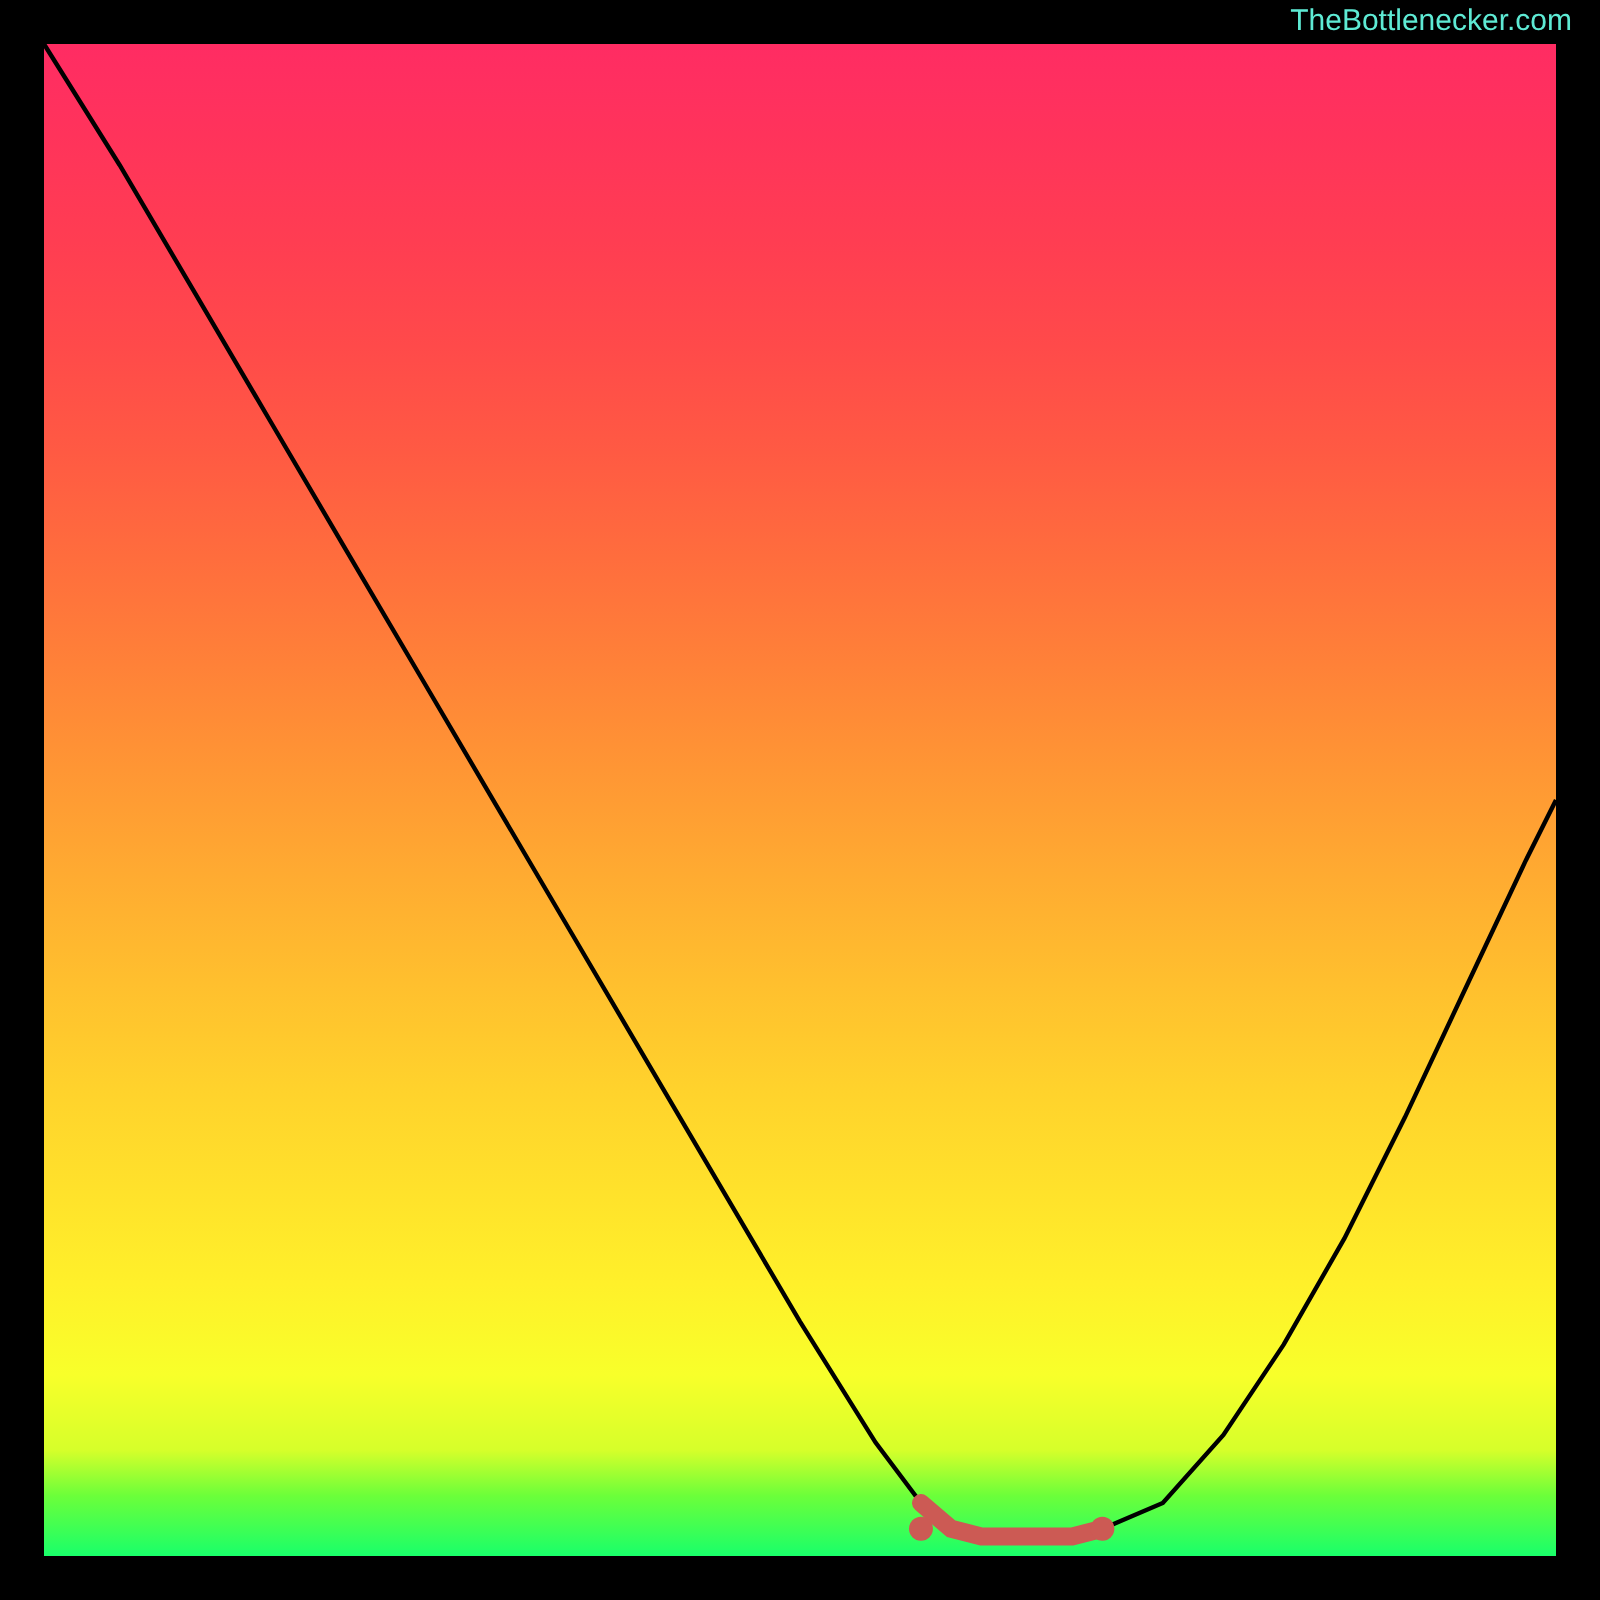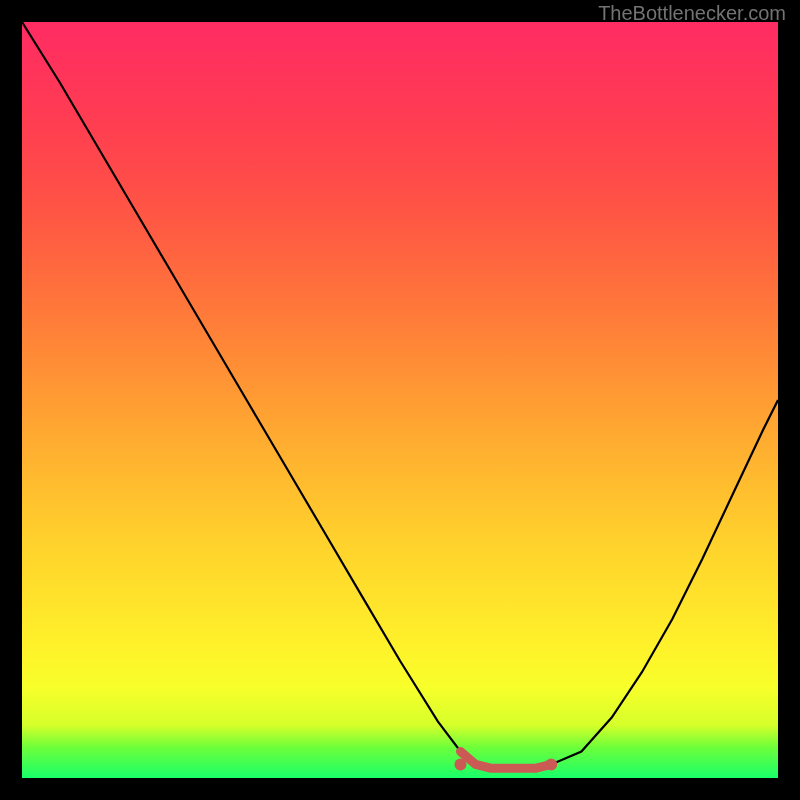--- a/index.html
+++ b/index.html
@@ -7,22 +7,22 @@
     width: 800px;
     height: 800px;
     background: #000;
     position: relative;
     font-family: Arial, Helvetica, sans-serif;
   }
   .watermark {
     position: absolute;
     top: 2px;
     right: 14px;
-    color: #737373;
-    font-size: 20px;
+    color: #5eead4;
+    font-size: 15px;
     font-weight: 500;
     z-index: 10;
   }
   .plot-area {
     position: absolute;
     left: 22px;
     top: 22px;
     width: 756px;
     height: 756px;
     background: linear-gradient(to top,

